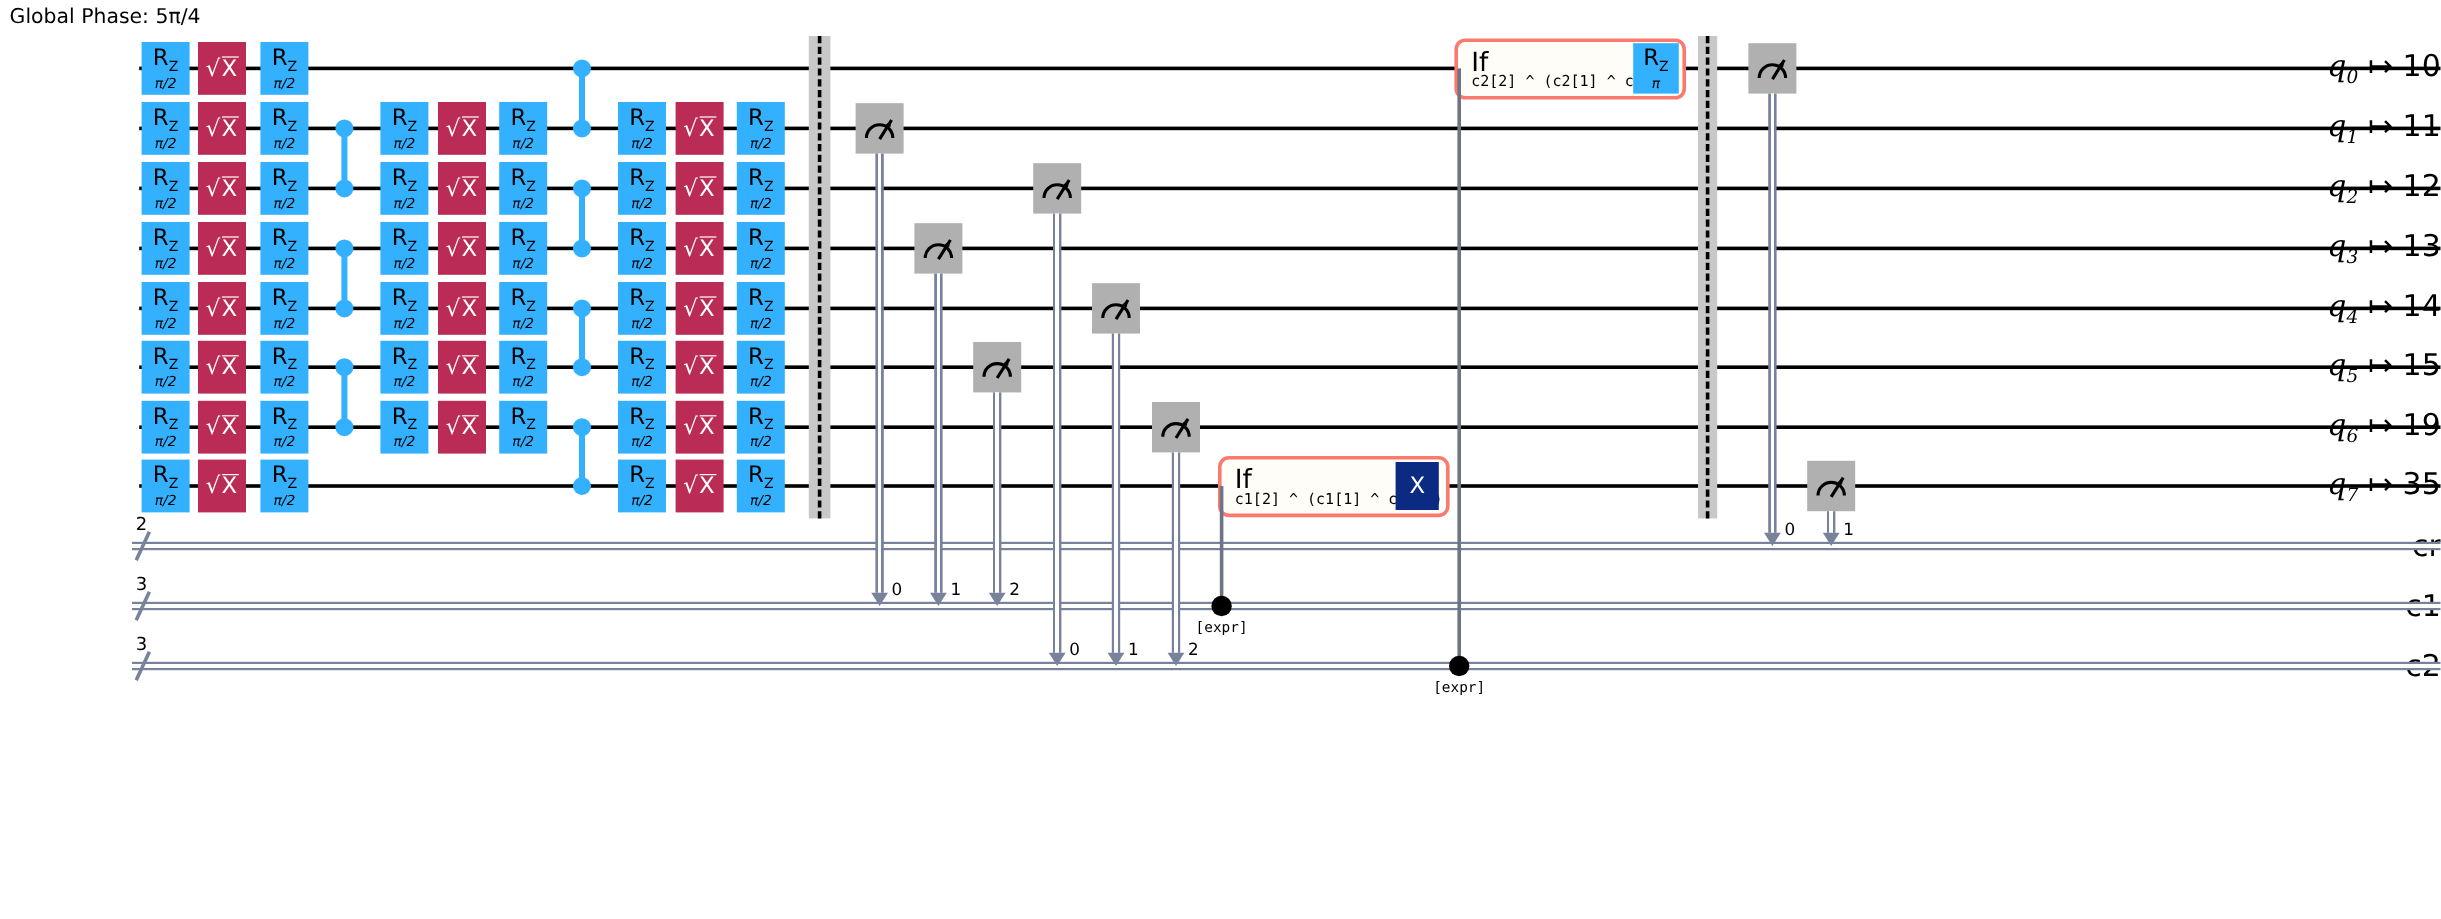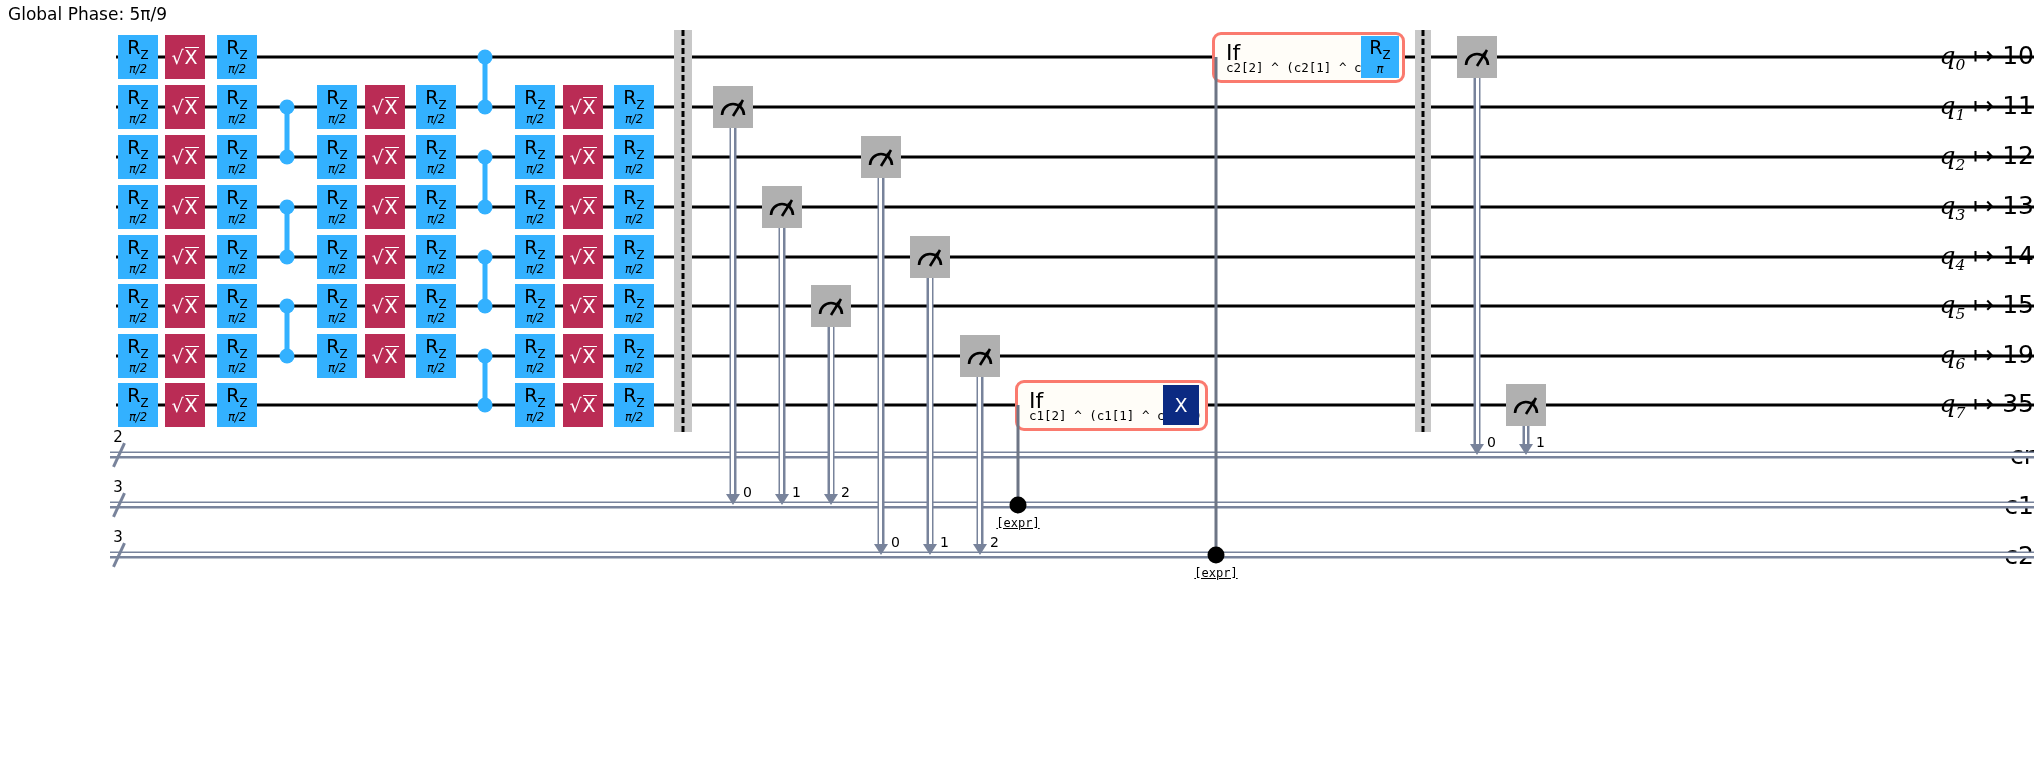--- a/index.html
+++ b/index.html
@@ -64,29 +64,29 @@
   .ifbox{position:absolute;border:3px solid #fa7a6e;border-radius:9px;background:#fffdf8;
          box-sizing:border-box;}
   .ifbox .iftitle{position:absolute;left:11px;top:5px;font-size:22px;color:#000;}
   .ifbox .ifcond{position:absolute;left:11px;bottom:5px;font-size:12.5px;color:#000;
                  font-family:"DejaVu Sans Mono","Liberation Mono",monospace;white-space:nowrap;}
 
   
   .cdot{position:absolute;width:17px;height:17px;border-radius:50%;background:#000;
         transform:translate(-50%,-50%);}
   .cdotlbl{position:absolute;transform:translate(-50%,0);font-size:12px;color:#000;
-           font-family:"DejaVu Sans Mono","Liberation Mono",monospace;text-decoration:underline;}
+           font-family:"DejaVu Sans Mono","Liberation Mono",monospace;}
   .ctrlline{position:absolute;width:3px;background:#6d7585;transform:translateX(-50%);}
 </style>
 </head>
 <body>
 
 <div id="stage">
 
-  <div class="gphase">Global Phase: 5π/9</div>
+  <div class="gphase">Global Phase: 5π/4</div>
 
   <div id="layers">
       <div class="qlabel" style="top: 57px; width: 112px;"><span class="qi">q<sub>0</sub></span> <span class="map">↦ 10</span></div>
       <div class="qlabel" style="top: 107px; width: 112px;"><span class="qi">q<sub>1</sub></span> <span class="map">↦ 11</span></div>
       <div class="qlabel" style="top: 157px; width: 112px;"><span class="qi">q<sub>2</sub></span> <span class="map">↦ 12</span></div>
       <div class="qlabel" style="top: 207px; width: 112px;"><span class="qi">q<sub>3</sub></span> <span class="map">↦ 13</span></div>
       <div class="qlabel" style="top: 257px; width: 112px;"><span class="qi">q<sub>4</sub></span> <span class="map">↦ 14</span></div>
       <div class="qlabel" style="top: 306px; width: 112px;"><span class="qi">q<sub>5</sub></span> <span class="map">↦ 15</span></div>
       <div class="qlabel" style="top: 356px; width: 112px;"><span class="qi">q<sub>6</sub></span> <span class="map">↦ 19</span></div>
       <div class="qlabel" style="top: 405px; width: 112px;"><span class="qi">q<sub>7</sub></span> <span class="map">↦ 35</span></div>

